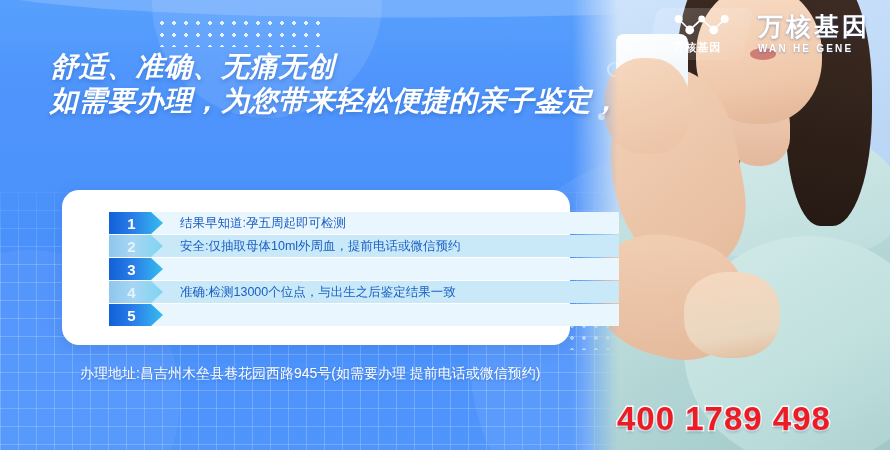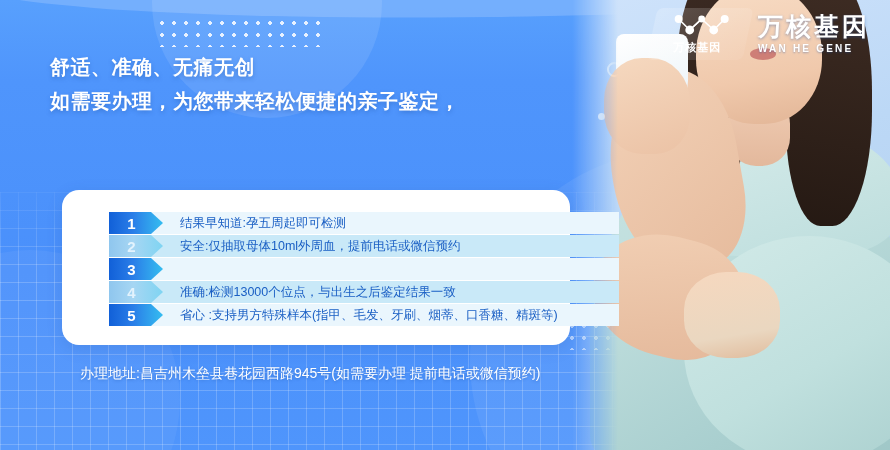--- a/index.html
+++ b/index.html
@@ -144,22 +144,22 @@
   .logo-en{
     color:#fff;font-size:10px;font-weight:bold;letter-spacing:2.2px;margin-top:5px;
     text-shadow:0 1px 2px rgba(30,80,160,.4);
   }
 
   
   .headline{
     position:absolute;left:50px;top:50px;z-index:5;
   }
   .headline div{
-    color:#ffffff;font-size:20px;font-weight:bold;letter-spacing:.5px;line-height:34px;
-    text-shadow:0 2px 4px rgba(26,72,150,.35);white-space:nowrap;
+    color:#ffffff;font-size:28px;font-weight:bold;letter-spacing:.5px;line-height:34px;
+    text-shadow:0 2px 4px rgba(26,72,150,.35);white-space:nowrap;font-style:italic;
   }
 
   
   .card{
     position:absolute;left:62px;top:190px;width:508px;height:155px;
     background:#ffffff;border-radius:17px;z-index:5;
     box-shadow:0 4px 16px rgba(28,74,150,.16);
   }
   .rows{position:absolute;left:47px;top:22px;right:0;}
   .row{
@@ -306,21 +306,21 @@
         </div>
         <div class="row-text">准确:检测13000个位点，与出生之后鉴定结果一致</div>
       </div>
 
       <div class="row odd">
         <div class="row-bg"></div>
         <div class="badge">
           <div class="shape"></div>
           <span class="num">5</span>
         </div>
-        <div class="row-text">省心 :支持男方特殊样本(指甲、毛发、牙刷、烟蒂、口香糖、精斑等)</div>
       </div>
 
     </div>
   </div>
 
   <div class="address">办理地址:昌吉州木垒县巷花园西路945号(如需要办理 提前电话或微信预约)</div>
+  <div class="phone">400 1789 498</div>
 
 </div>
 
 </body></html>

